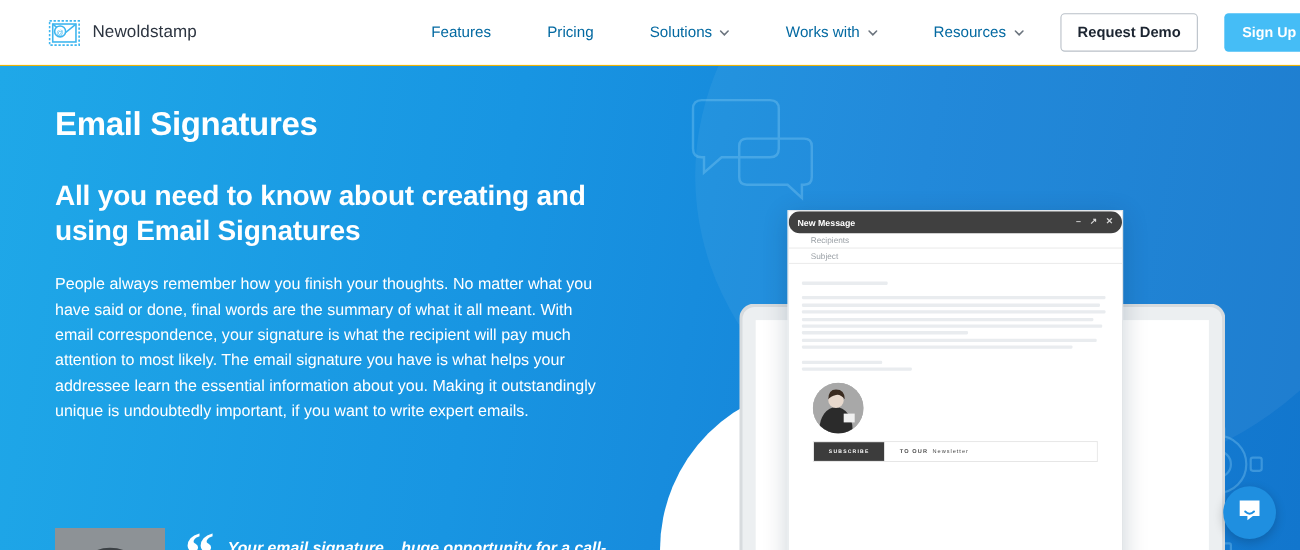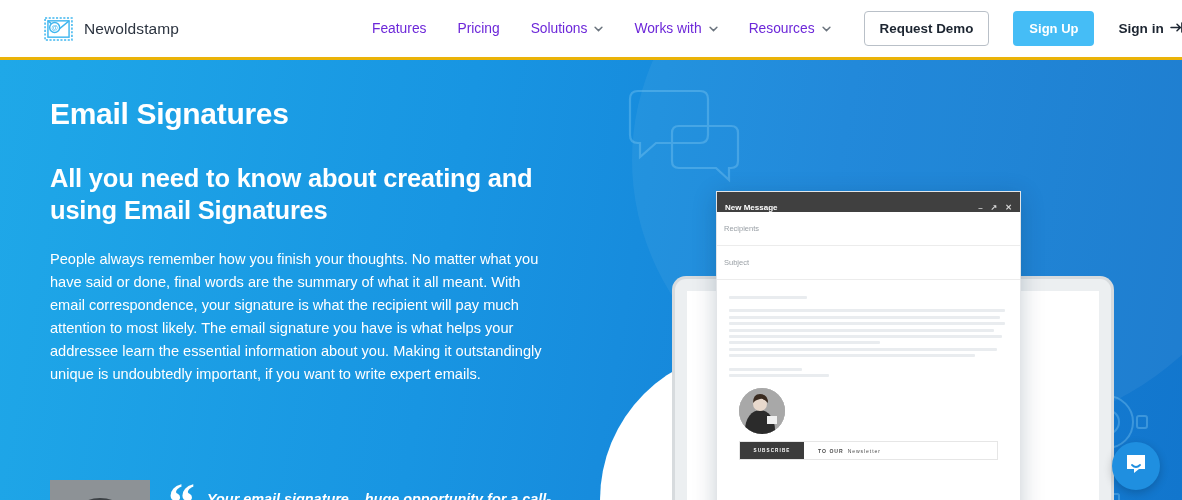--- a/index.html
+++ b/index.html
@@ -10,34 +10,34 @@
   }
   .page { position: relative; width: 1182px; height: 500px; overflow: hidden; }
 
   
   .navbar {
     position: relative; z-index: 50;
     height: 60px; width: 100%;
     background: #ffffff;
     display: flex; align-items: center;
     padding: 0 44px 0 44px;
-    border-bottom: 3px solid #eab308;
+    border-bottom: 1px solid #eab308;
   }
   .brand { display: flex; align-items: center; gap: 11px; }
   .brand-mark { width: 29px; height: 24px; display: block; }
   .brand-name {
     font-size: 15.5px; color: #2c3440; letter-spacing: .1px;
   }
   .nav-links {
     display: flex; align-items: center; gap: 31px;
     margin-left: 193px;
   }
   .nav-link {
-    font-size: 13.8px; color: #6d28d9; cursor: pointer;
-    display: flex; align-items: center; gap: 7px; white-space: nowrap;
+    font-size: 13.8px; color: #0369a1; cursor: pointer;
+    display: flex; align-items: center; gap: 7px; white-space: nowrap; margin-left: 20px;
   }
   .caret { width: 9px; height: 6px; display: block; }
   .nav-actions { display: flex; align-items: center; gap: 24px; margin-left: 33px; }
   .btn-demo {
     font-size: 13.4px; font-weight: bold; color: #1c2531;
     background: #fff; border: 1px solid #b9c0c8; border-radius: 4px;
     padding: 9px 15px; cursor: pointer; white-space: nowrap;
   }
   .btn-signup {
     font-size: 13px; font-weight: bold; color: #ffffff;
@@ -125,30 +125,30 @@
   .compose {
     position: absolute; left: 716px; top: 131px;
     width: 305px; height: 355px;
     background: #ffffff;
     box-shadow: 0 5px 22px rgba(8,38,66,0.22);
     z-index: 10; overflow: hidden;
     border: 1px solid #e2e5e8;
   }
   .compose-title {
     height: 20px; background: #404040; color: #ffffff;
-    display: flex; align-items: flex-end; padding: 0 8px;
-    font-size: 8px; font-weight: bold;
+    display: flex; align-items: center; padding: 0 8px;
+    font-size: 8px; font-weight: bold; border-radius: 10px;
   }
   .compose-title .t { flex: 1; }
   .win-btns { display: flex; align-items: center; gap: 8px; }
   .win-btns span { font-size: 8px; color: #d8d8d8; cursor: pointer; line-height: 1; }
 
   .field {
-    height: 34px; border-bottom: 1px solid #ececec;
-    display: flex; align-items: center; padding: 0 7px;
+    height: 14px; border-bottom: 1px solid #ececec;
+    display: flex; align-items: center; padding: 0 20px;
     font-size: 7.5px; color: #9aa0a6;
   }
   .mail-body { padding: 16px 12px 0 12px; }
   .mail-line {
     height: 3px; background: #e9ecef; border-radius: 1px; margin-bottom: 3.4px;
   }
   .mail-gap { height: 7px; }
   .sr { position: absolute; width: 1px; height: 1px; overflow: hidden; clip: rect(0 0 0 0); }
 
   .sig {

